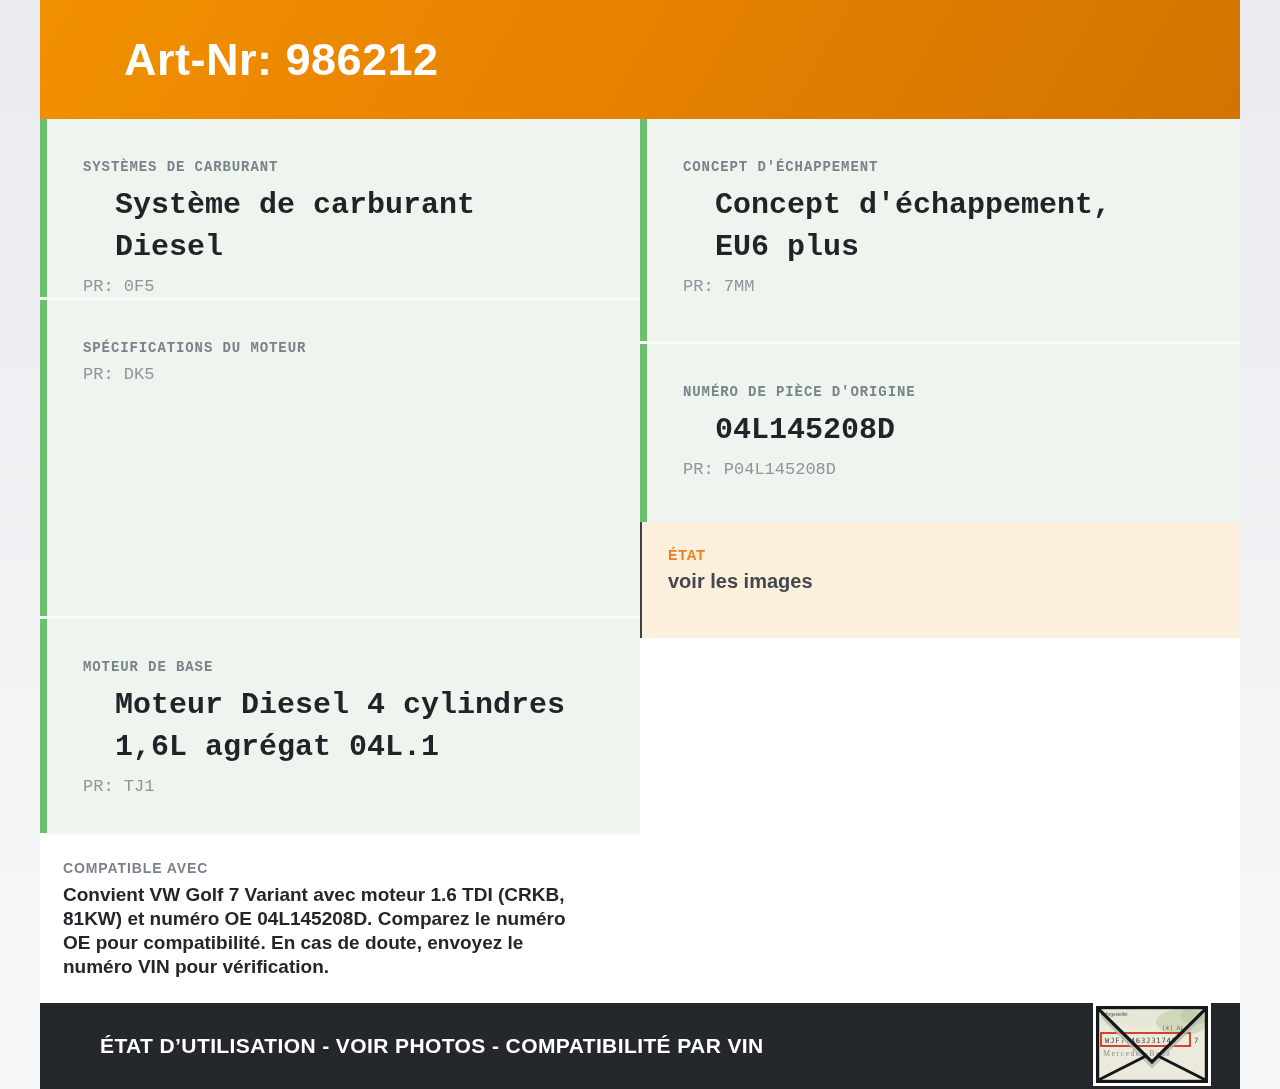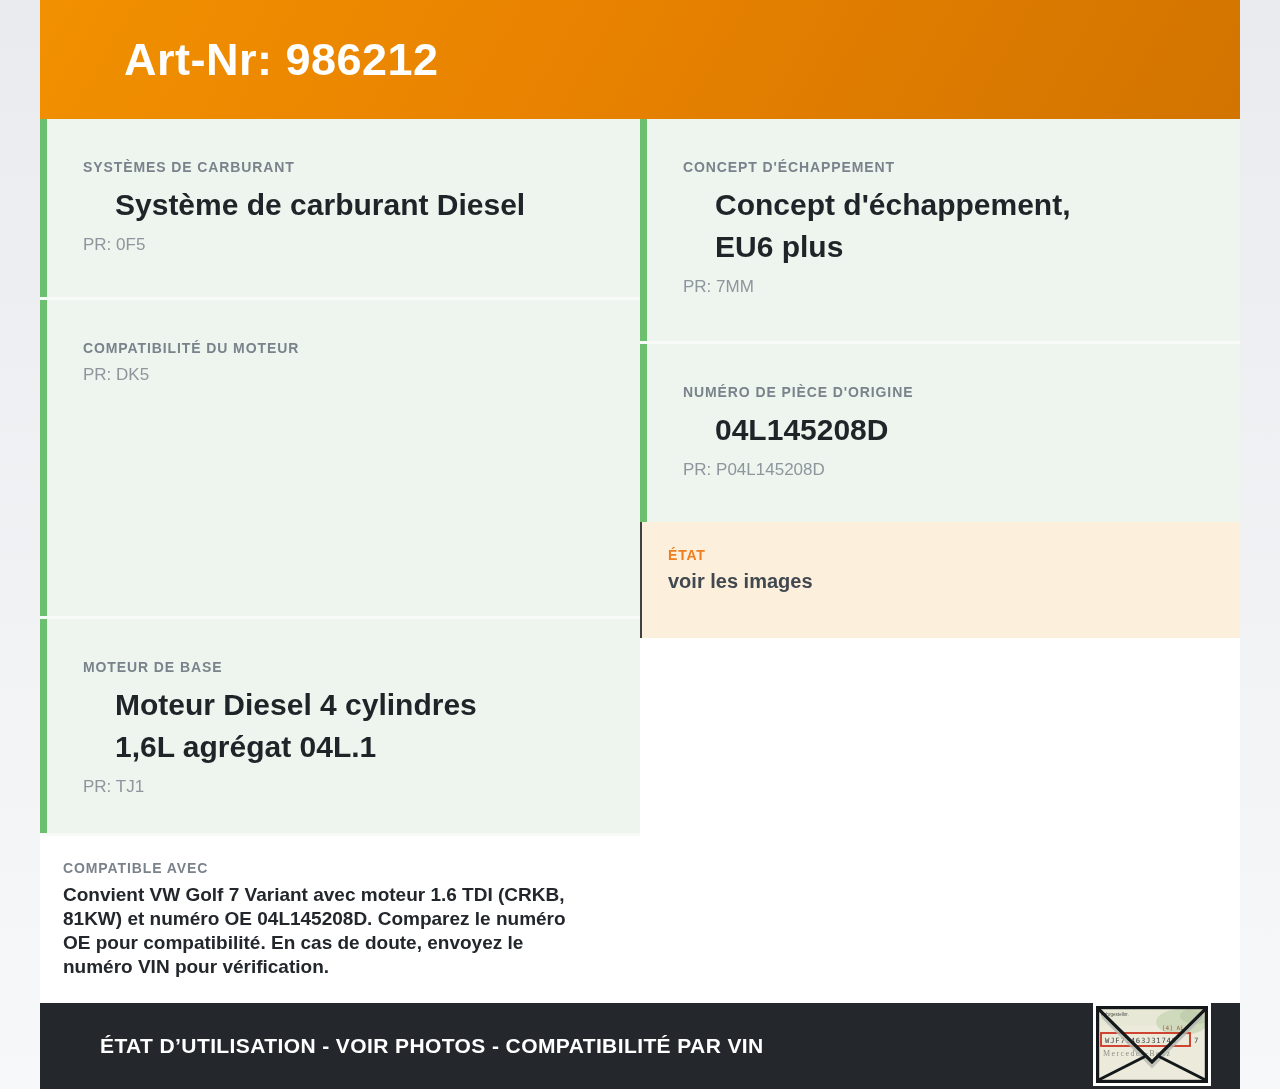--- a/index.html
+++ b/index.html
@@ -26,20 +26,21 @@
   .content { margin:0 40px; display:flex; width:1200px; }
   .col { width:600px; display:flex; flex-direction:column; background:#f8faf8; }
 
   .card { width:600px; }
   .gap-top { margin-top:3px; }
 
   .card.green {
     background:#eef5ee;
     border-left:7px solid #6cbf6e;
     padding:40px 40px 0 36px;
+    font-family:Liberation Mono, monospace;
   }
   .h178 { height:178px; }
   .h316 { height:316px; }
   .h214 { height:214px; }
   .h222 { height:222px; }
 
   .card .label {
     font-size:14px; font-weight:700; color:#7a828b;
     letter-spacing:0.9px; margin-bottom:9px;
   }
@@ -103,21 +104,21 @@
 
     <div class="col">
 
       <section class="card green h178">
         <div class="label">SYSTÈMES DE CARBURANT</div>
         <h2 class="title">Système de carburant Diesel</h2>
         <div class="pr">PR: 0F5</div>
       </section>
 
       <section class="card green h316 gap-top">
-        <div class="label">COMPATIBILITÉ DU MOTEUR</div>
+        <div class="label">SPÉCIFICATIONS DU MOTEUR</div>
         <div class="pr">PR: DK5</div>
       </section>
 
       <section class="card green h214 gap-top">
         <div class="label">MOTEUR DE BASE</div>
         <h2 class="title">Moteur Diesel 4 cylindres
 1,6L agrégat 04L.1</h2>
         <div class="pr">PR: TJ1</div>
       </section>
 

